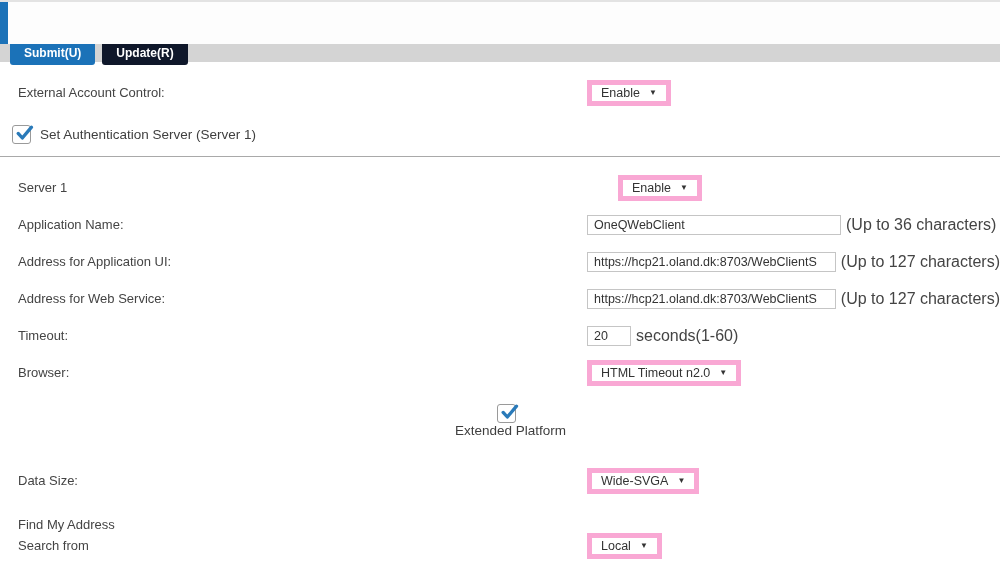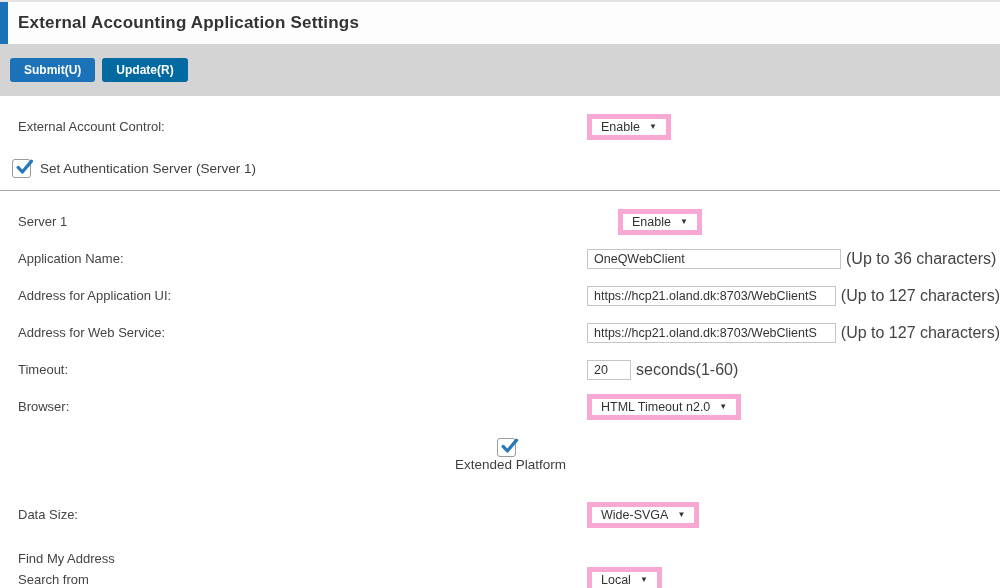--- a/index.html
+++ b/index.html
@@ -29,40 +29,40 @@
   .page-title {
     margin-left: 18px;
     font-size: 17px;
     font-weight: bold;
     color: #333333;
     letter-spacing: 0.2px;
   }
 
   
   .toolbar {
-    height: 52px;
+    height: 18px;
     background: #d4d4d4;
     display: flex;
     align-items: center;
     padding-left: 10px;
     gap: 7px;
   }
   .btn {
     border: none;
     border-radius: 3px;
     color: #ffffff;
     font-family: "Liberation Sans", sans-serif;
     font-size: 12px;
     font-weight: bold;
     padding: 6px 14px;
     cursor: pointer;
     line-height: 1;
   }
   .btn-submit { background: #1b72b8; }
-  .btn-update { background: #0369a1; }
+  .btn-update { background: #0f172a; }
 
   
   .content { padding-left: 18px; }
 
   .row {
     display: flex;
     align-items: center;
     min-height: 27px;
     margin-bottom: 10px;
   }
@@ -156,21 +156,20 @@
   .mt-check2   { margin-top: 18px; flex-direction: column; }
   .mt-datasize { margin-top: 29px; }
   .mt-findmy   { margin-top: 22px; min-height: 16px; margin-bottom: 0; }
   .mt-search   { margin-top: 0; }
 </style>
 </head>
 <body>
 
 <div class="title-bar">
   <div class="accent-bar"></div>
-  <div class="page-title">External Accounting Application Settings</div>
 </div>
 
 <div class="toolbar">
   <button class="btn btn-submit">Submit(U)</button>
   <button class="btn btn-update">Update(R)</button>
 </div>
 
 <div class="content">
 
   <div class="row mt-eac">

